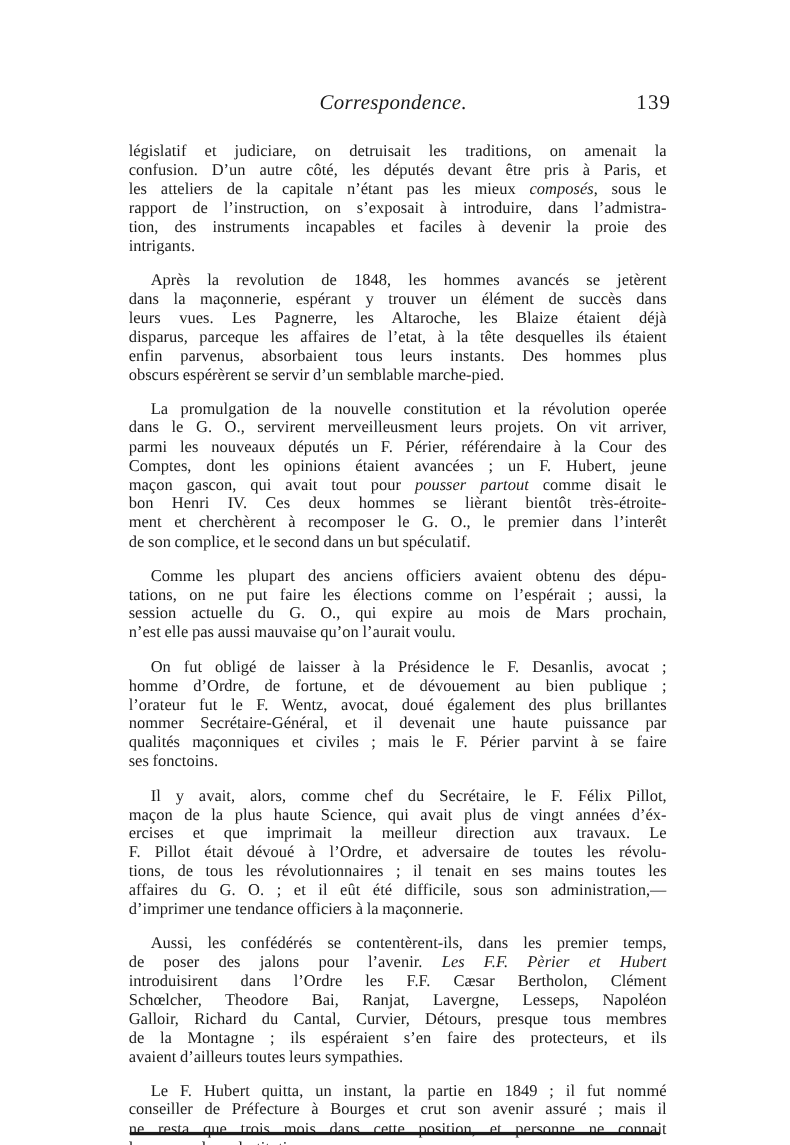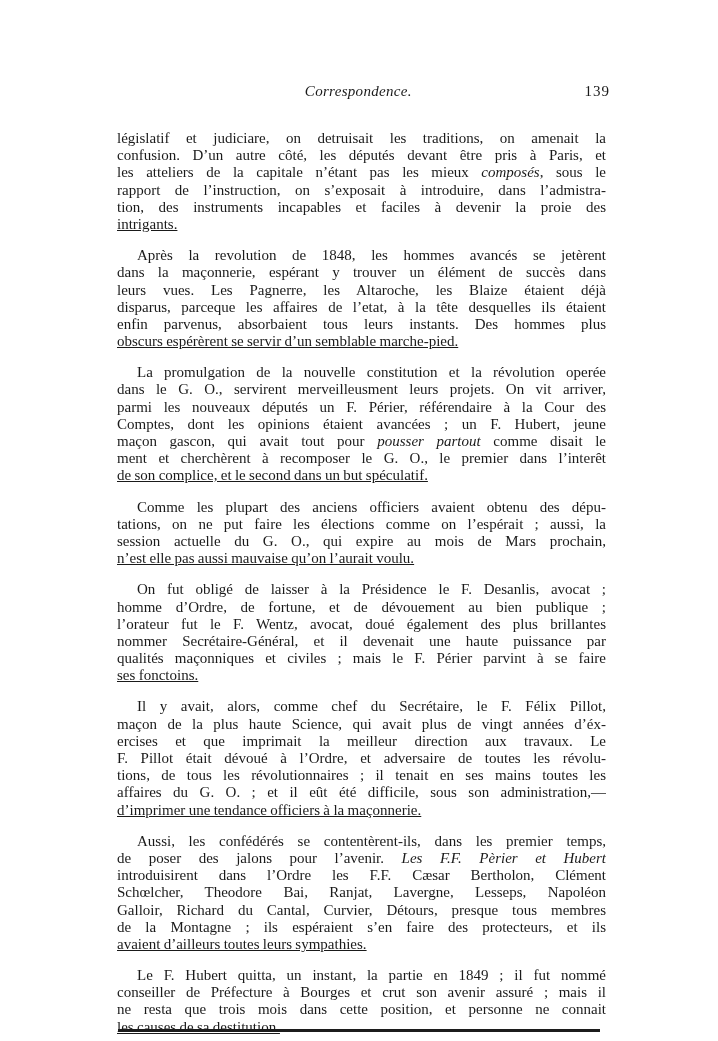--- a/index.html
+++ b/index.html
@@ -11,21 +11,21 @@
     overflow: hidden;
     font-family: "Liberation Serif", "DejaVu Serif", serif;
     color: #1a1a1a;
   }
   .running-header {
     position: absolute;
     left: 103px;
     top: 83px;
     width: 517px;
     height: 22px;
-    font-size: 15px;
+    font-size: 19px;
   }
   .header-title {
     position: absolute;
     left: 50%;
     transform: translateX(-53%);
     top: 0;
     font-style: italic;
     letter-spacing: 0.3px;
     white-space: nowrap;
   }
@@ -44,21 +44,21 @@
     line-height: 17.2px;
     word-spacing: -0.4px;
   }
   .para { margin: 14px; }
   .line {
     text-align: justify;
     text-align-last: justify;
     overflow: hidden;
     height: 17.2px;
   }
-  .line.end { text-align-last: left; text-decoration: underline; }
+  .line.end { text-align-last: left; }
   .para.indent .line.first { text-indent: 20px; }
   .line i { font-style: italic; }
   .scan-line {
     position: absolute;
     left: 118px;
     top: 1029px;
     width: 482px;
     height: 3px;
     background: #1c1c1c;
   }
@@ -87,20 +87,21 @@
         <div class="line">disparus, parceque les affaires de l’etat, à la tête desquelles ils étaient</div>
         <div class="line">enfin parvenus, absorbaient tous leurs instants.  Des hommes plus</div>
         <div class="line end">obscurs espérèrent se servir d’un semblable marche-pied.</div>
       </div>
       <div class="para indent">
         <div class="line first">La promulgation de la nouvelle constitution et la révolution operée</div>
         <div class="line">dans le G. O., servirent merveilleusment leurs projets.  On vit arriver,</div>
         <div class="line">parmi les nouveaux députés un F. Périer, référendaire à la Cour des</div>
         <div class="line">Comptes, dont les opinions étaient avancées ; un F. Hubert, jeune</div>
         <div class="line">maçon gascon, qui avait tout pour <i>pousser partout</i> comme disait le</div>
+        <div class="line">bon Henri IV.  Ces deux hommes se lièrant bientôt très-étroite-</div>
         <div class="line">ment et cherchèrent à recomposer le G. O., le premier dans l’interêt</div>
         <div class="line end">de son complice, et le second dans un but spéculatif.</div>
       </div>
       <div class="para indent">
         <div class="line first">Comme les plupart des anciens officiers avaient obtenu des dépu-</div>
         <div class="line">tations, on ne put faire les élections comme on l’espérait ; aussi, la</div>
         <div class="line">session actuelle du G. O., qui expire au mois de Mars prochain,</div>
         <div class="line end">n’est elle pas aussi mauvaise qu’on l’aurait voulu.</div>
       </div>
       <div class="para indent">

